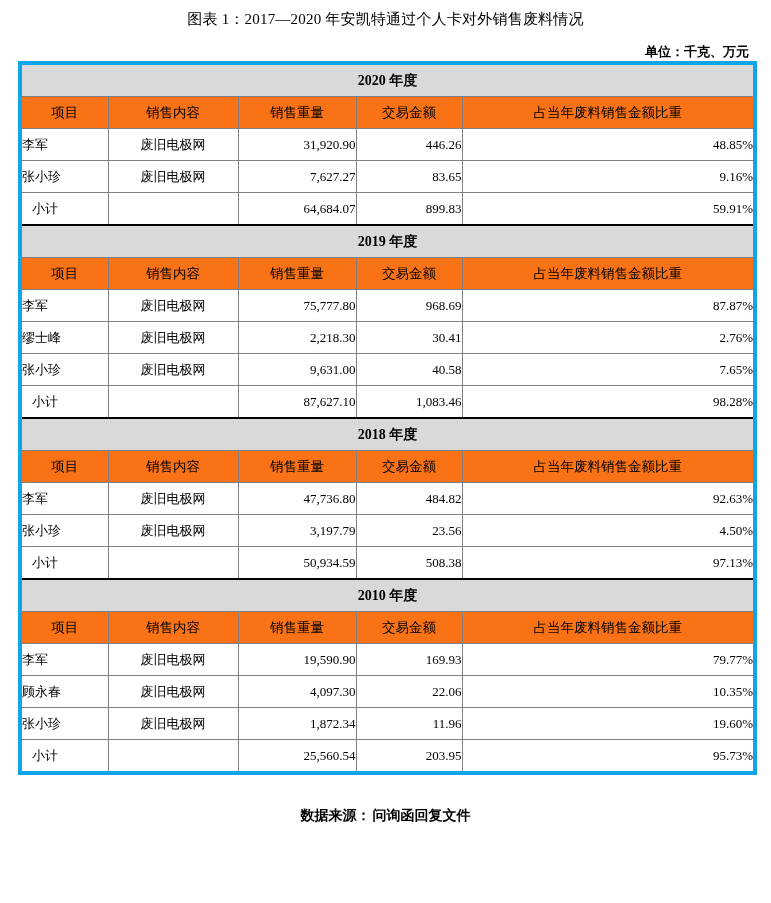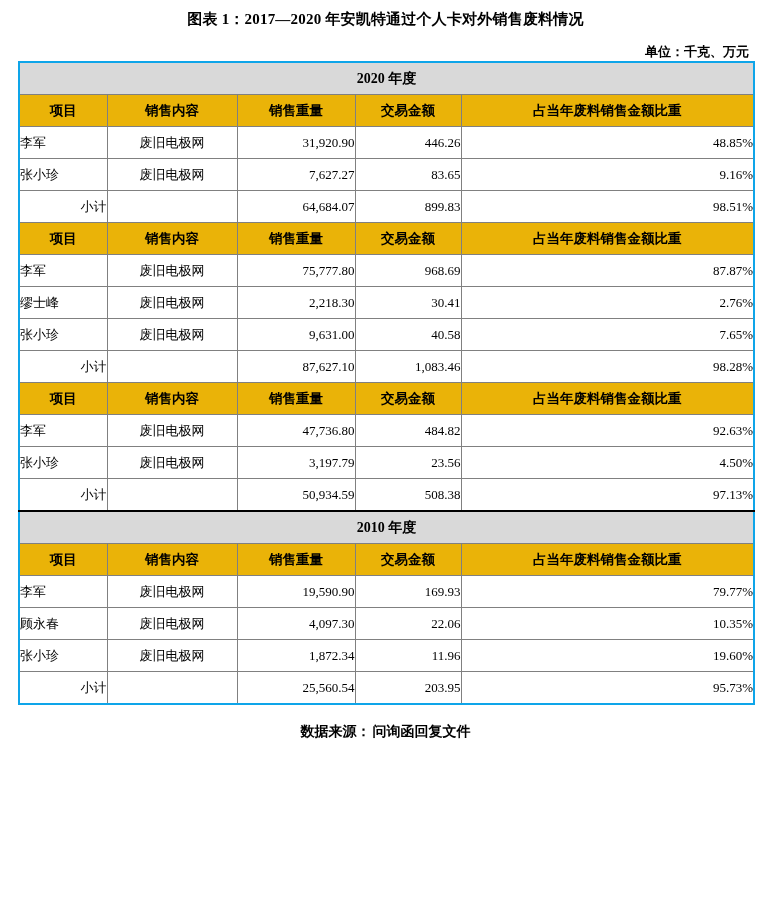--- a/index.html
+++ b/index.html
@@ -17,21 +17,21 @@
   .page {
     position: relative;
     width: 771px;
     height: 903px;
     box-sizing: border-box;
     padding: 0 18px;
   }
   .doc-title {
     text-align: center;
     font-size: 15px;
-    font-weight: bold;
+    font-weight: normal;
     letter-spacing: 0.2px;
     margin-top: 10px;
     margin-bottom: 14px;
     font-family: "Liberation Serif", "DejaVu Serif", serif;
   }
   .unit-line {
     text-align: right;
     font-size: 13px;
     font-weight: bold;
     margin-bottom: 0;
@@ -44,56 +44,56 @@
     font-size: 13px;
   }
   table.main td {
     border: 1px solid #808080;
     padding: 0;
     height: 31px;
     vertical-align: middle;
   }
   
   table.main {
-    border: 2px solid #0ea5e9;
+    border: 4px solid #0ea5e9;
     padding-left: 34px;
   }
   .yr-band td {
     background: #d9d9d9;
     text-align: center;
     font-weight: bold;
     font-size: 14px;
     height: 28px;
     border-top: 2px solid #000 !important;
     border-bottom: 1px solid #808080;
   }
   .yr-band.first td {
     border-top: none !important;
   }
   .hdr td {
-    background: #eab308;
-    text-align: center;
-    font-weight: bold;
+    background: #f97316;
+    text-align: center;
+    font-weight: normal;
     font-size: 13.5px;
     height: 33px;
   }
   .c-item      { text-align: left; padding-left: 10px; }
   .c-content   { text-align: center; }
   .c-weight    { text-align: right; padding-right: 14px; }
   .c-amount    { text-align: right; padding-right: 14px; }
   .c-ratio     { text-align: right; padding-right: 14px; }
-  .subtotal .c-item { text-align: right; padding-left: 10px; }
+  .subtotal .c-item { text-align: left; padding-left: 10px; }
   .num {
     font-family: Liberation Serif, serif;
   }
   .source-line {
     text-align: center;
     font-size: 14px;
     font-weight: bold;
-    margin-top: 18px;
+    margin-top: 32px;
   }
   .source-line .label { margin-right: 2px; }
   col.w1 { width: 88px; }
   col.w2 { width: 130px; }
   col.w3 { width: 118px; }
   col.w4 { width: 106px; }
   col.w5 { width: 293px; }
 </style>
 </head>
 <body>
@@ -136,23 +136,26 @@
         <td class="c-content">废旧电极网</td>
         <td class="c-weight num">7,627.27</td>
         <td class="c-amount num">83.65</td>
         <td class="c-ratio num">9.16%</td>
       </tr>
       <tr class="subtotal">
         <td class="c-item">小计</td>
         <td class="c-content"></td>
         <td class="c-weight num">64,684.07</td>
         <td class="c-amount num">899.83</td>
-        <td class="c-ratio num">98.51%</td>
-      </tr>
-
+        <td class="c-ratio num">59.91%</td>
+      </tr>
+
+      <tr class="yr-band">
+        <td colspan="5">2019 年度</td>
+      </tr>
       <tr class="hdr">
         <td>项目</td>
         <td>销售内容</td>
         <td>销售重量</td>
         <td>交易金额</td>
         <td>占当年废料销售金额比重</td>
       </tr>
       <tr>
         <td class="c-item">李军</td>
         <td class="c-content">废旧电极网</td>
@@ -175,20 +178,23 @@
         <td class="c-ratio num">7.65%</td>
       </tr>
       <tr class="subtotal">
         <td class="c-item">小计</td>
         <td class="c-content"></td>
         <td class="c-weight num">87,627.10</td>
         <td class="c-amount num">1,083.46</td>
         <td class="c-ratio num">98.28%</td>
       </tr>
 
+      <tr class="yr-band">
+        <td colspan="5">2018 年度</td>
+      </tr>
       <tr class="hdr">
         <td>项目</td>
         <td>销售内容</td>
         <td>销售重量</td>
         <td>交易金额</td>
         <td>占当年废料销售金额比重</td>
       </tr>
       <tr>
         <td class="c-item">李军</td>
         <td class="c-content">废旧电极网</td>

